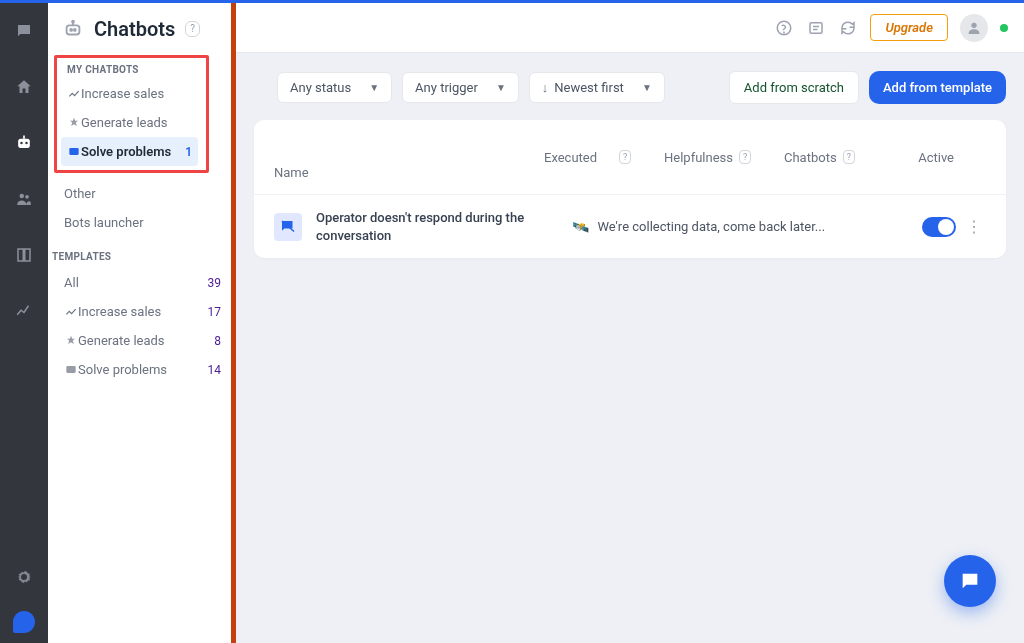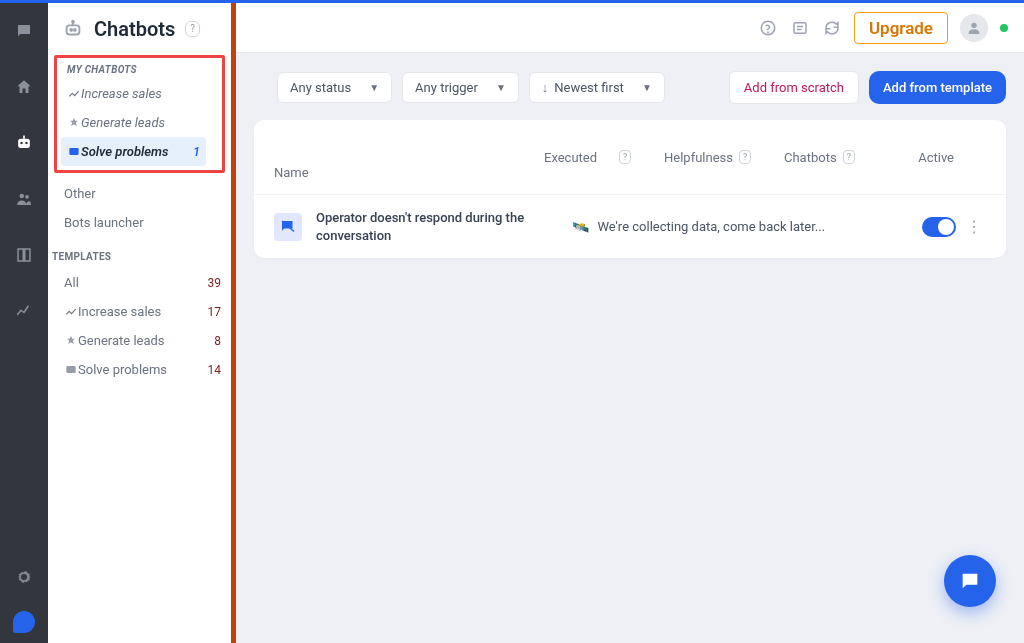--- a/index.html
+++ b/index.html
@@ -13,46 +13,46 @@
 .rail-bottom { position: absolute; bottom: 10px; display: flex; flex-direction: column; gap: 18px; align-items: center; }
 .logo-blob { width: 22px; height: 22px; background: #2563eb; border-radius: 50% 50% 50% 10%; }
 
 
 .sidebar { width: 188px; background: #fff; border-right: 5px solid #c2410c; display: flex; flex-direction: column; padding-top: 4px; }
 .page-title { display: flex; align-items: center; gap: 10px; padding: 10px 14px 10px 14px; }
 .page-title svg { color: #6b7280; }
 .page-title h1 { font-size: 20px; font-weight: 600; color: #1f2937; }
 .q-chip { font-size: 10px; color: #9ca3af; border: 1px solid #d1d5db; border-radius: 6px; padding: 0 4px; line-height: 14px; }
 
-.highlight-box { border: 3px solid #ef4444; margin: 4px 6px 6px 6px; border-radius: 2px; padding: 2px 12px 4px 0; font-style: italic; }
+.highlight-box { border: 3px solid #ef4444; margin: 4px 22px 6px 6px; border-radius: 2px; padding: 2px 4px 4px 0; }
 .section-label { font-size: 10px; font-weight: 700; color: #6b7280; letter-spacing: 0.3px; padding: 4px 10px; }
 .section-label.fade { padding: 14px 4px 6px; }
 .side-item { display: flex; align-items: center; padding: 7px 10px; font-size: 13px; color: #6b7280; cursor: pointer; }
 .side-item .ico { width: 14px; height: 14px; flex-shrink: 0; }
 .side-item .label { flex: 1; }
-.side-item .count { font-size: 12px; color: #7f1d1d; }
+.side-item .count { font-size: 12px; color: #4c1d95; }
 .side-item.selected { background: #e6effc; color: #1f2937; font-weight: 600; border-radius: 4px; margin: 0 4px; padding-left: 6px; padding-right: 6px; }
 .side-item.selected .ico { color: #2563eb; }
 .side-item.selected .count { color: #2563eb; font-weight: 600; }
 .side-item.plain { padding-left: 16px; }
 
 
 .main { flex: 1; display: flex; flex-direction: column; background: #eef0f5; position: relative; }
 .topbar { height: 50px; background: #fff; display: flex; align-items: center; justify-content: flex-end; gap: 12px; padding: 0 16px; border-bottom: 1px solid #e5e7eb; }
 .topbar-ico { width: 20px; height: 20px; color: #9ca3af; cursor: pointer; display: flex; align-items: center; justify-content: center; }
-.btn-upgrade { border: 1px solid #f59e0b; color: #d97706; background: #fff; font-size: 17px; font-weight: 600; padding: 5px 14px; border-radius: 4px; cursor: pointer; }
+.btn-upgrade { border: 1px solid #f59e0b; color: #d97706; background: #fff; font-size: 13px; font-weight: 600; padding: 5px 14px; border-radius: 4px; cursor: pointer; font-style: italic; }
 .avatar { width: 28px; height: 28px; border-radius: 50%; background: #e5e7eb; display:flex; align-items:center; justify-content:center; color:#9ca3af; }
 .status-dot { width: 8px; height: 8px; border-radius: 50%; background: #22c55e; }
 
 .toolbar { display: flex; align-items: center; gap: 10px; padding: 18px 18px 10px 18px; margin-left: 23px; }
 .dropdown { background: #fff; border: 1px solid #e5e7eb; border-radius: 6px; padding: 7px 12px; font-size: 13px; color: #4b5563; display: flex; align-items: center; gap: 18px; cursor: pointer; min-width: 110px; justify-content: space-between; }
 .dropdown .chev { color: #6b7280; font-size: 10px; }
 .sort-arrow { color: #6b7280; }
 .toolbar-spacer { flex: 1; }
-.btn-scratch { background: #fff; color: #be185d; border: 1px solid #e5e7eb; font-size: 13px; padding: 8px 14px; border-radius: 6px; cursor: pointer; }
+.btn-scratch { background: #fff; color: #14532d; border: 1px solid #e5e7eb; font-size: 13px; padding: 8px 14px; border-radius: 6px; cursor: pointer; }
 .btn-template { background: #2563eb; color: #fff; border: none; font-size: 13px; padding: 9px 14px; border-radius: 10px; cursor: pointer; font-weight: 500; }
 
 .card { background: #fff; margin: 6px 18px; border-radius: 10px; box-shadow: 0 1px 2px rgba(0,0,0,0.03); }
 .thead { display: flex; align-items: center; padding: 14px 20px; font-size: 13px; color: #6b7280; border-bottom: 1px solid #f1f2f4; }
 .col-name { flex: 0 0 270px; margin-top: 31px; }
 .col-exec { flex: 0 0 120px; display:flex; align-items:center; gap:22px; }
 .col-help { flex: 0 0 120px; display:flex; align-items:center; gap:6px; }
 .col-hand { flex: 0 0 110px; display:flex; align-items:center; gap:6px; }
 .col-act { flex: 0 0 60px; text-align: right; }
 .col-menu { flex: 0 0 30px; }

